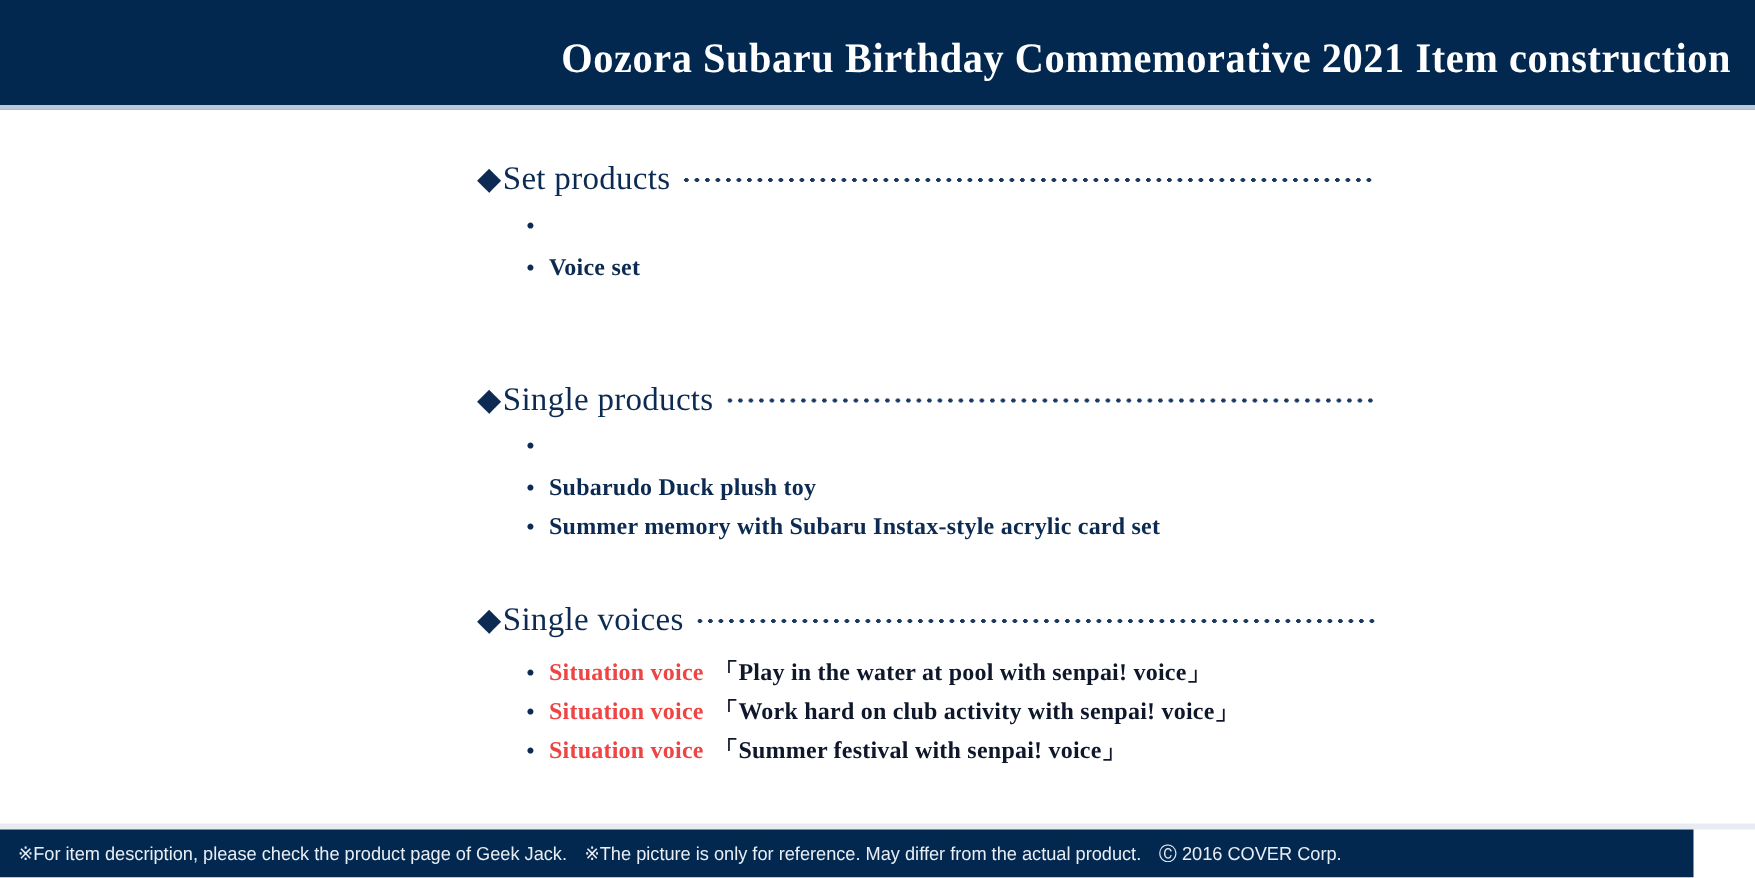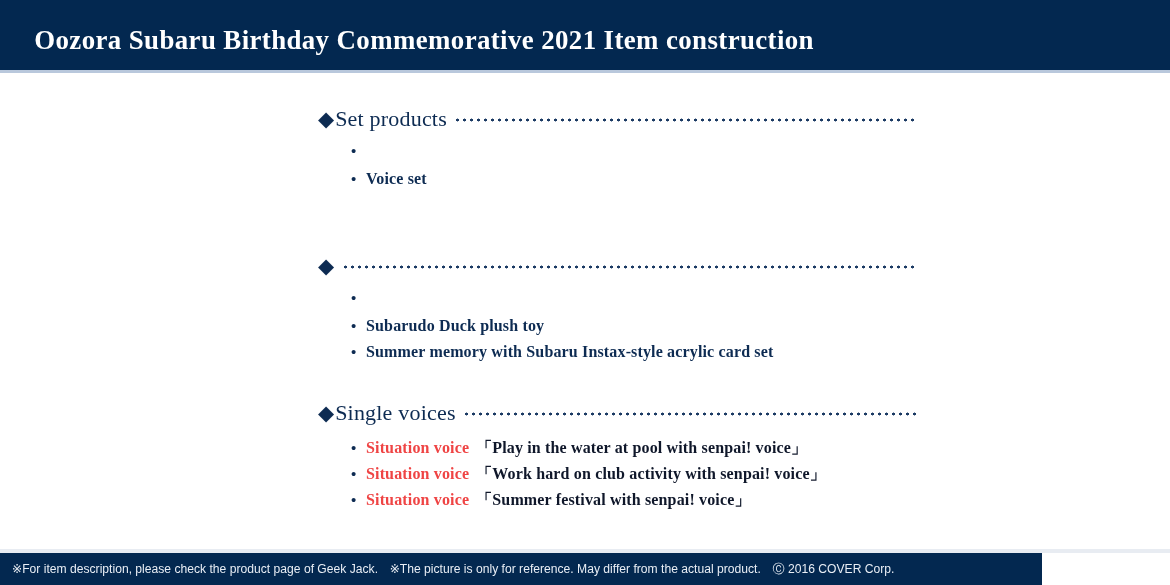--- a/index.html
+++ b/index.html
@@ -19,21 +19,21 @@
   
   .header-bar {
     position: absolute;
     top: 0;
     left: 0;
     width: 1170px;
     height: 80px;
     background: #032850;
     display: flex;
     align-items: center;
-    justify-content: flex-start;
+    justify-content: flex-end;
     box-sizing: border-box;
     padding-left: 18px;
   }
   .header-title {
     color: #ffffff;
     font-family: "Liberation Serif", "DejaVu Serif", serif;
     font-weight: bold;
     font-size: 28px;
     letter-spacing: 0.4px;
     line-height: 1;
@@ -142,21 +142,21 @@
     left: 0;
     top: 549px;
     width: 1170px;
     height: 4px;
     background: #e8ecf2;
   }
   .footer-bar {
     position: absolute;
     left: 0;
     top: 553px;
-    width: 1042px;
+    width: 1129px;
     height: 32px;
     background: #032850;
     display: flex;
     align-items: center;
     box-sizing: border-box;
     padding-left: 12px;
   }
   .footer-text {
     color: #e9eef5;
     font-family: "Liberation Sans", "DejaVu Sans", sans-serif;
@@ -191,20 +191,21 @@
       <li class="bullet-item">
         <span class="bullet-dot">•</span>
         <span class="bullet-text">Voice set</span>
       </li>
     </ul>
   </div>
 
   <div class="section section-single">
     <div class="section-head">
       <span class="diamond-icon">◆</span>
+      <span class="section-title">Single products</span>
       <span class="leader"></span>
     </div>
     <ul class="bullet-list">
       <li class="bullet-item">
         <span class="bullet-dot">•</span>
       </li>
       <li class="bullet-item">
         <span class="bullet-dot">•</span>
         <span class="bullet-text">Subarudo Duck plush toy</span>
       </li>

